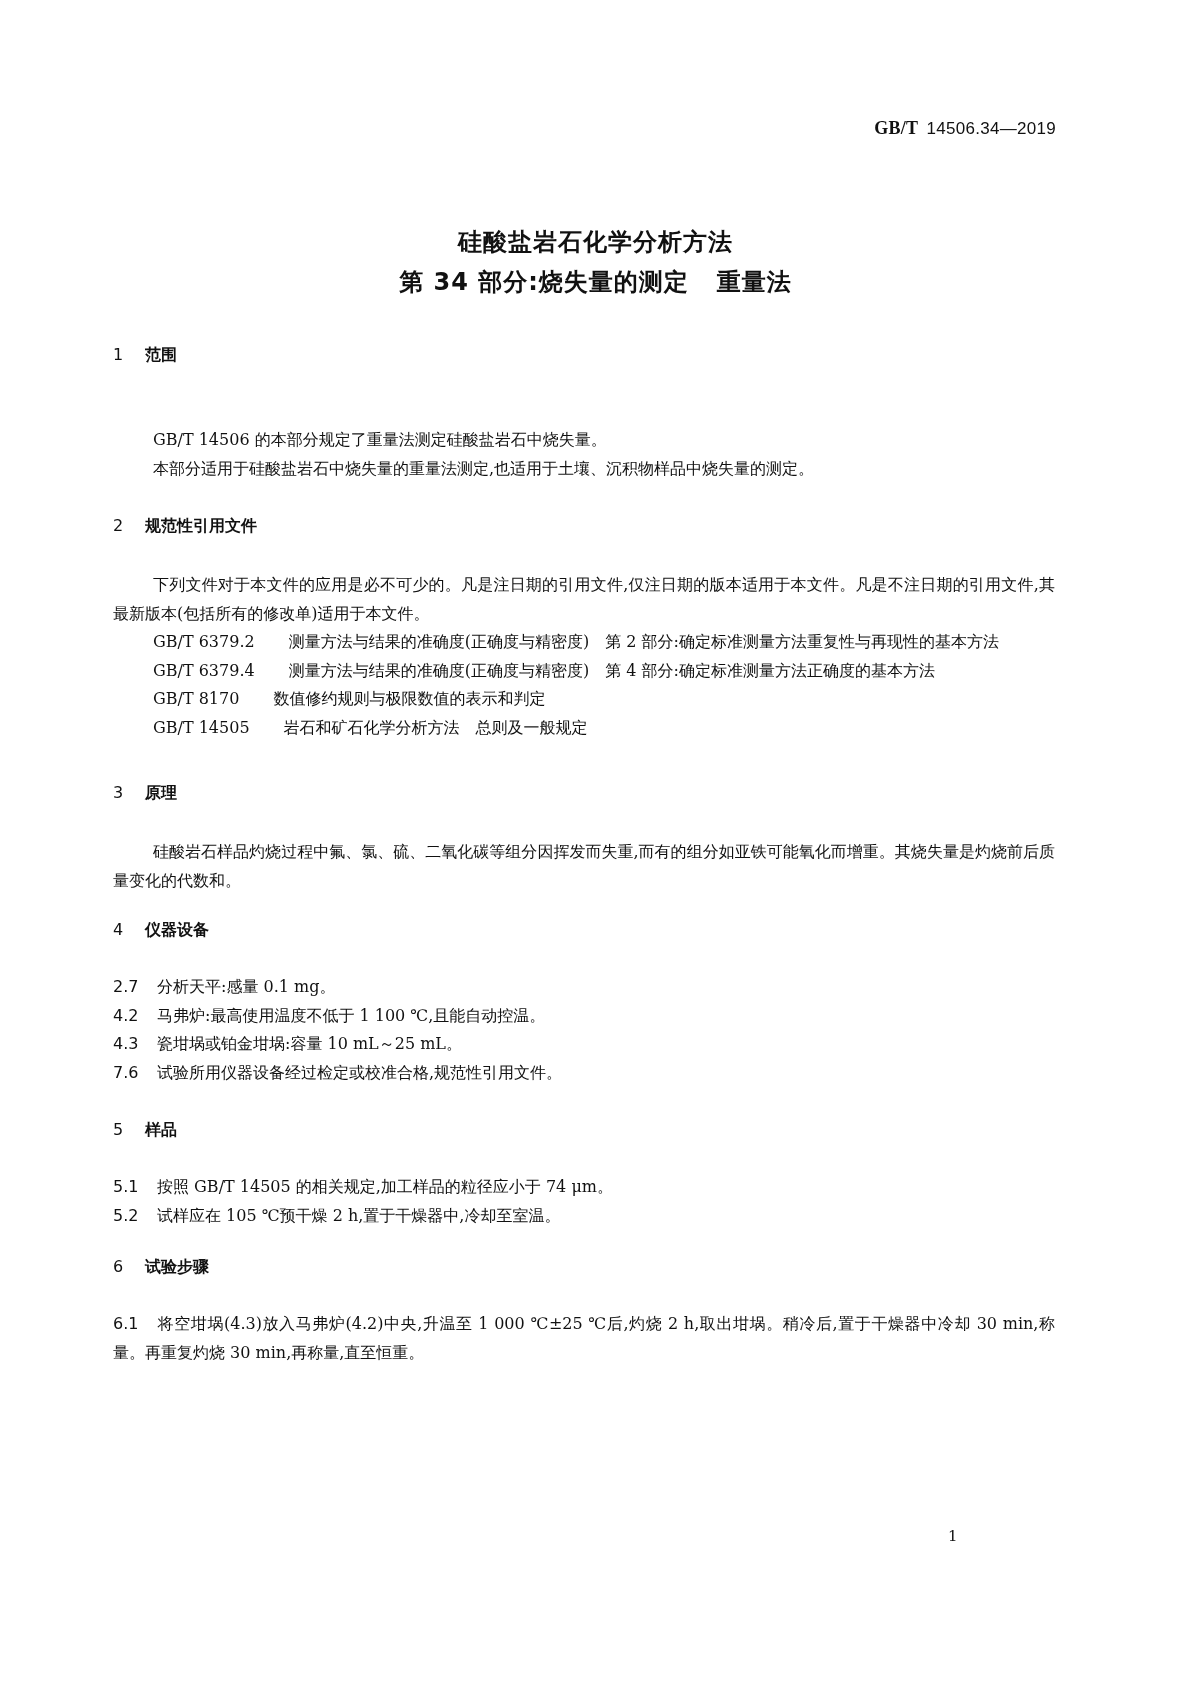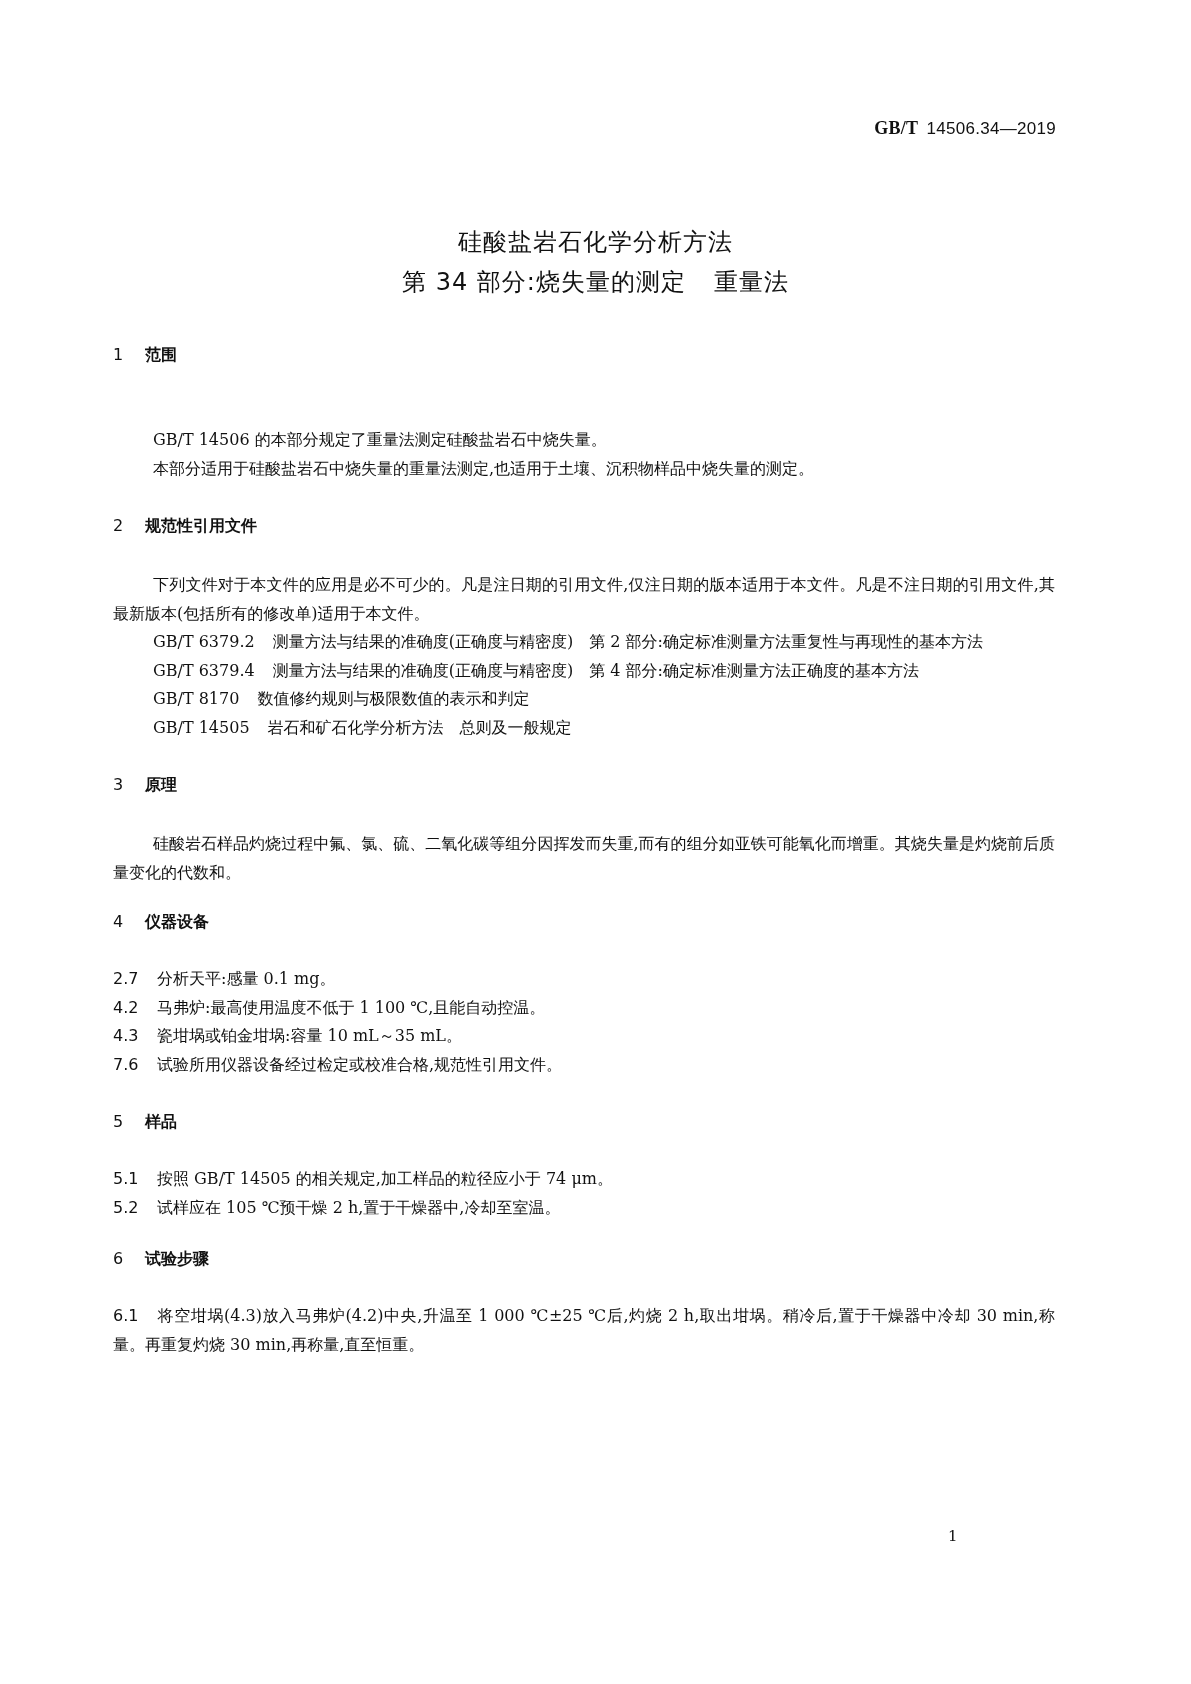--- a/index.html
+++ b/index.html
@@ -10,39 +10,39 @@
     }
     .std-code {
       position: absolute; top: 118px; right: 135px;
       font-size: 17px; letter-spacing: 0.3px;
       font-family: "Liberation Sans", "DejaVu Sans", sans-serif;
     }
     .std-code .prefix { font-weight: bold; font-family: "Liberation Serif", "DejaVu Serif", serif; font-size: 18px; margin-right: 8px; }
     .title-block {
       position: absolute; top: 222px; left: 0; width: 1191px; text-align: center;
       font-family: "DejaVu Sans", "Liberation Sans", sans-serif;
-      font-size: 24px; line-height: 40px; letter-spacing: 1px;
+      font-size: 24px; line-height: 40px; letter-spacing: 1px; font-weight: bold;
     }
     .title-block .gap { display: inline-block; width: 28px; }
     .content {
       position: absolute; left: 113px; top: 340px; width: 942px;
       font-size: 16px;
     }
     .sec-head {
       font-family: "DejaVu Sans", "Liberation Sans", sans-serif;
       font-weight: bold; font-size: 16px; height: 30px; line-height: 30px;
     }
     .sec-head .num { display: inline-block; width: 32px; font-weight: normal; }
     .para { line-height: 28.5px; text-indent: 40px; text-align: justify; margin: 0; }
     .item { line-height: 28.5px; margin: 0; }
     .item .inum {
       display: inline-block; width: 44px;
       font-family: "DejaVu Sans", "Liberation Sans", sans-serif; font-size: 16px;
     }
-    .ref .code { margin-right: 18px; }
+    .ref .code { margin-right: 34px; }
     .ref .gap { display: inline-block; width: 16px; }
     .page-num {
       position: absolute; top: 1527px; left: 948px; font-size: 15px;
     }
   </style>
 </head>
 <body>
 
 <div class="std-code">
   <span class="prefix">GB/T</span><span>14506.34—2019</span>
@@ -79,36 +79,36 @@
       <span class="code">GB/T 6379.4</span><span>测量方法与结果的准确度(正确度与精密度)</span><span class="gap"></span><span>第 4 部分:确定标准测量方法正确度的基本方法</span>
     </p>
     <p class="para ref">
       <span class="code">GB/T 8170</span><span>数值修约规则与极限数值的表示和判定</span>
     </p>
     <p class="para ref">
       <span class="code">GB/T 14505</span><span>岩石和矿石化学分析方法</span><span class="gap"></span><span>总则及一般规定</span>
     </p>
   </div>
 
-  <div style="margin-top:28px">
+  <div style="margin-top:36px">
     <div class="sec-head">
       <span class="num">3</span><span>原理</span>
     </div>
     <div style="height:30px"></div>
     <p class="para">硅酸岩石样品灼烧过程中氟、氯、硫、二氧化碳等组分因挥发而失重,而有的组分如亚铁可能氧化而增重。其烧失量是灼烧前后质量变化的代数和。</p>
   </div>
 
   <div style="margin-top:20px">
     <div class="sec-head">
       <span class="num">4</span><span>仪器设备</span>
     </div>
     <div style="height:28px"></div>
     <p class="item"><span class="inum">2.7</span><span>分析天平:感量 0.1 mg。</span></p>
     <p class="item"><span class="inum">4.2</span><span>马弗炉:最高使用温度不低于 1 100 ℃,且能自动控温。</span></p>
-    <p class="item"><span class="inum">4.3</span><span>瓷坩埚或铂金坩埚:容量 10 mL～35 mL。</span></p>
+    <p class="item"><span class="inum">4.3</span><span>瓷坩埚或铂金坩埚:容量 10 mL～25 mL。</span></p>
     <p class="item"><span class="inum">7.6</span><span>试验所用仪器设备经过检定或校准合格,规范性引用文件。</span></p>
   </div>
 
   <div style="margin-top:28px">
     <div class="sec-head">
       <span class="num">5</span><span>样品</span>
     </div>
     <div style="height:28px"></div>
     <p class="item"><span class="inum">5.1</span><span>按照 GB/T 14505 的相关规定,加工样品的粒径应小于 74 μm。</span></p>
     <p class="item"><span class="inum">5.2</span><span>试样应在 105 ℃预干燥 2 h,置于干燥器中,冷却至室温。</span></p>

